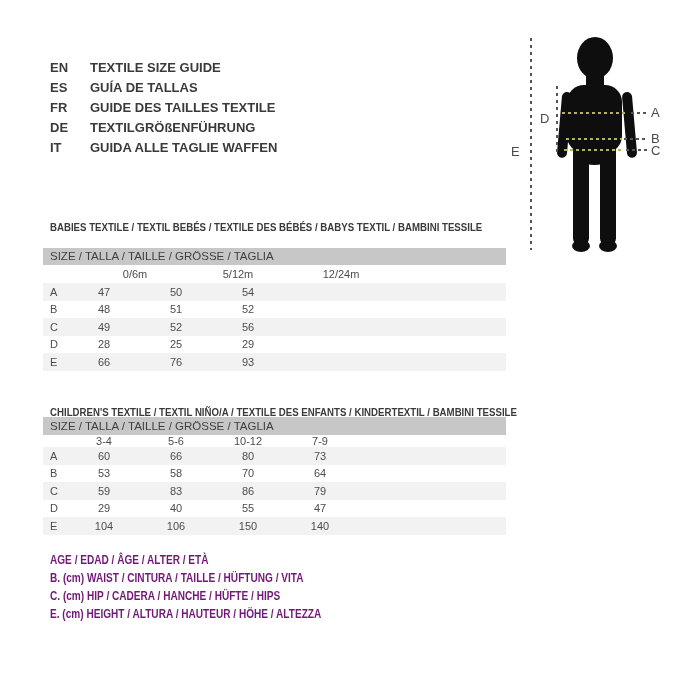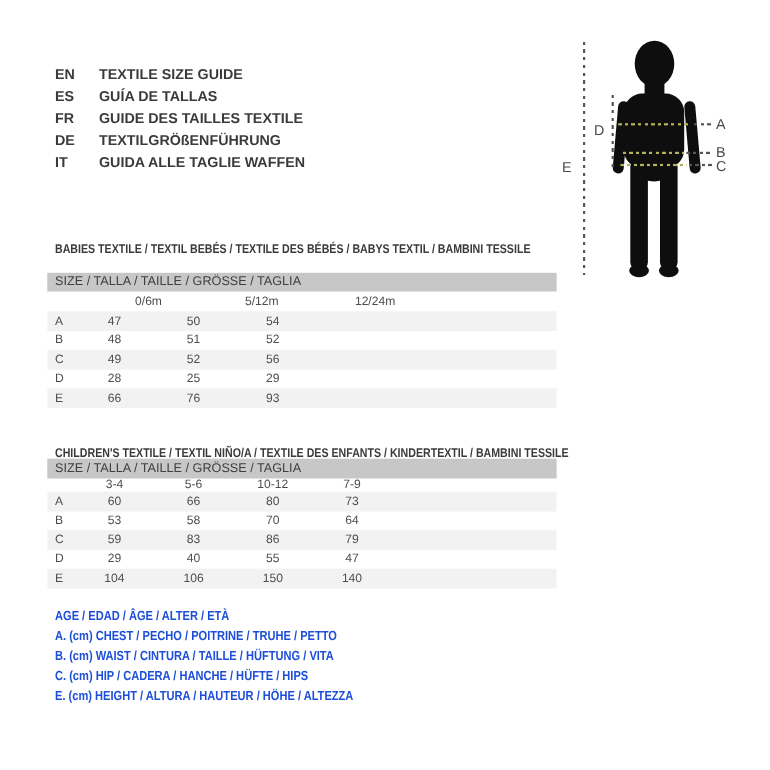--- a/index.html
+++ b/index.html
@@ -19,21 +19,21 @@
   .sec-title{position:absolute;font-size:11.5px;font-weight:700;color:#3a3a3a;}
   
   .tbl{position:absolute;left:43px;width:463px;font-size:11px;color:#4d4d4d;}
   .bar{height:17px;line-height:17px;background:#c7c7c7;color:#3f3f3f;font-size:11.5px;padding-left:7px;box-sizing:border-box;}
   .trow{display:flex;align-items:center;}
   .c{width:72px;text-align:center;}
   .c.lbl{width:25px;text-align:left;padding-left:7px;box-sizing:border-box;}
   .alt{background:#f2f2f2;}
   
   .legend{position:absolute;left:50px;top:551px;}
-  .legend-line{height:18px;line-height:18px;font-size:12px;font-weight:700;color:#1d4ed8;}
+  .legend-line{height:18px;line-height:18px;font-size:12px;font-weight:700;color:#701a75;}
   
   .fig-svg{position:absolute;left:556px;top:34px;z-index:1;}
   .dash-h{position:absolute;height:2px;z-index:2;}
   .dash-v{position:absolute;width:2px;z-index:2;}
   .dash-dark-h{background:repeating-linear-gradient(90deg,#555 0 3px,transparent 3px 6px);}
   .dash-accent-h{background:repeating-linear-gradient(90deg,#b3b455 0 3px,transparent 3px 6px);}
   .dash-dark-v{background:repeating-linear-gradient(180deg,#555 0 3px,transparent 3px 7px);}
   .m-label{position:absolute;font-size:13px;line-height:13px;color:#4a4a4a;z-index:3;}
 </style>
 </head>
@@ -182,17 +182,16 @@
     <div class="c lbl">E</div>
     <div class="c">104</div>
     <div class="c">106</div>
     <div class="c">150</div>
     <div class="c">140</div>
   </div>
 </div>
 
 <div class="legend">
   <div class="legend-line"><span class="cond" style="display:inline-block;">AGE / EDAD / ÂGE / ALTER / ETÀ</span></div>
-  <div class="legend-line"><span class="cond" style="display:inline-block;">A. (cm) CHEST / PECHO / POITRINE / TRUHE / PETTO</span></div>
   <div class="legend-line"><span class="cond" style="display:inline-block;">B. (cm) WAIST / CINTURA / TAILLE / HÜFTUNG / VITA</span></div>
   <div class="legend-line"><span class="cond" style="display:inline-block;">C. (cm) HIP / CADERA / HANCHE / HÜFTE / HIPS</span></div>
   <div class="legend-line"><span class="cond" style="display:inline-block;">E. (cm) HEIGHT / ALTURA / HAUTEUR / HÖHE / ALTEZZA</span></div>
 </div>
 
 </body></html>

